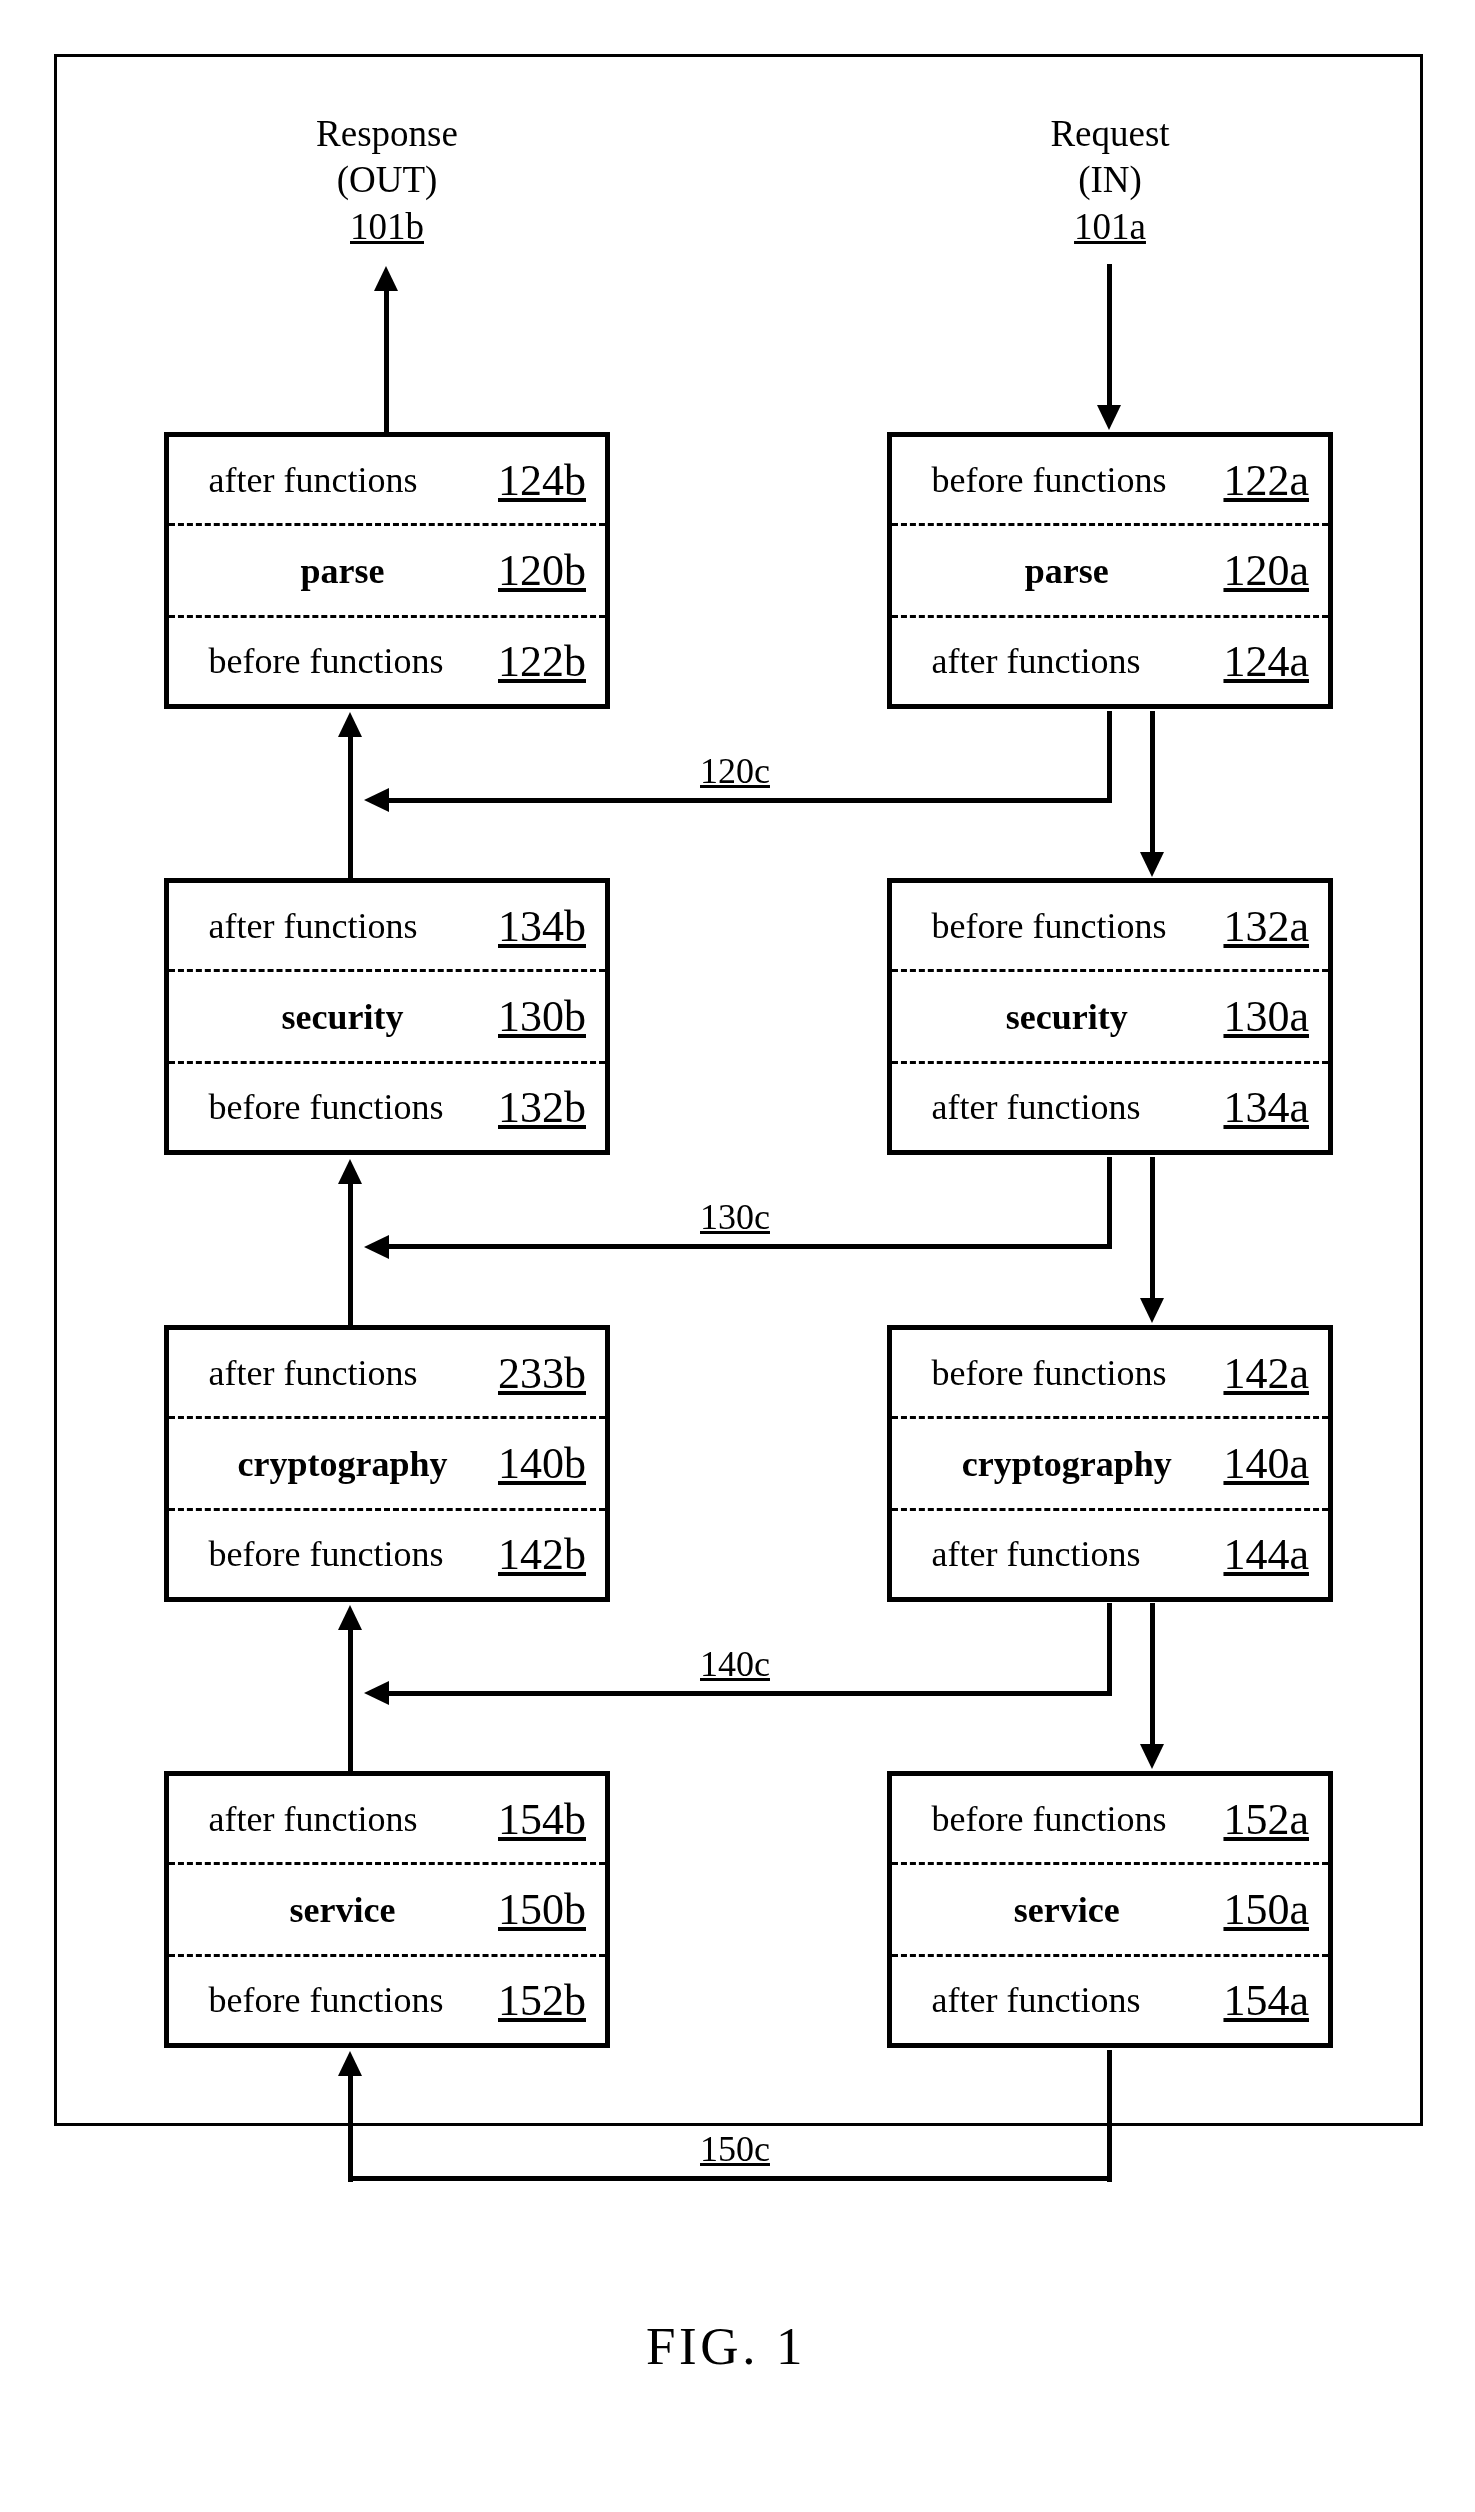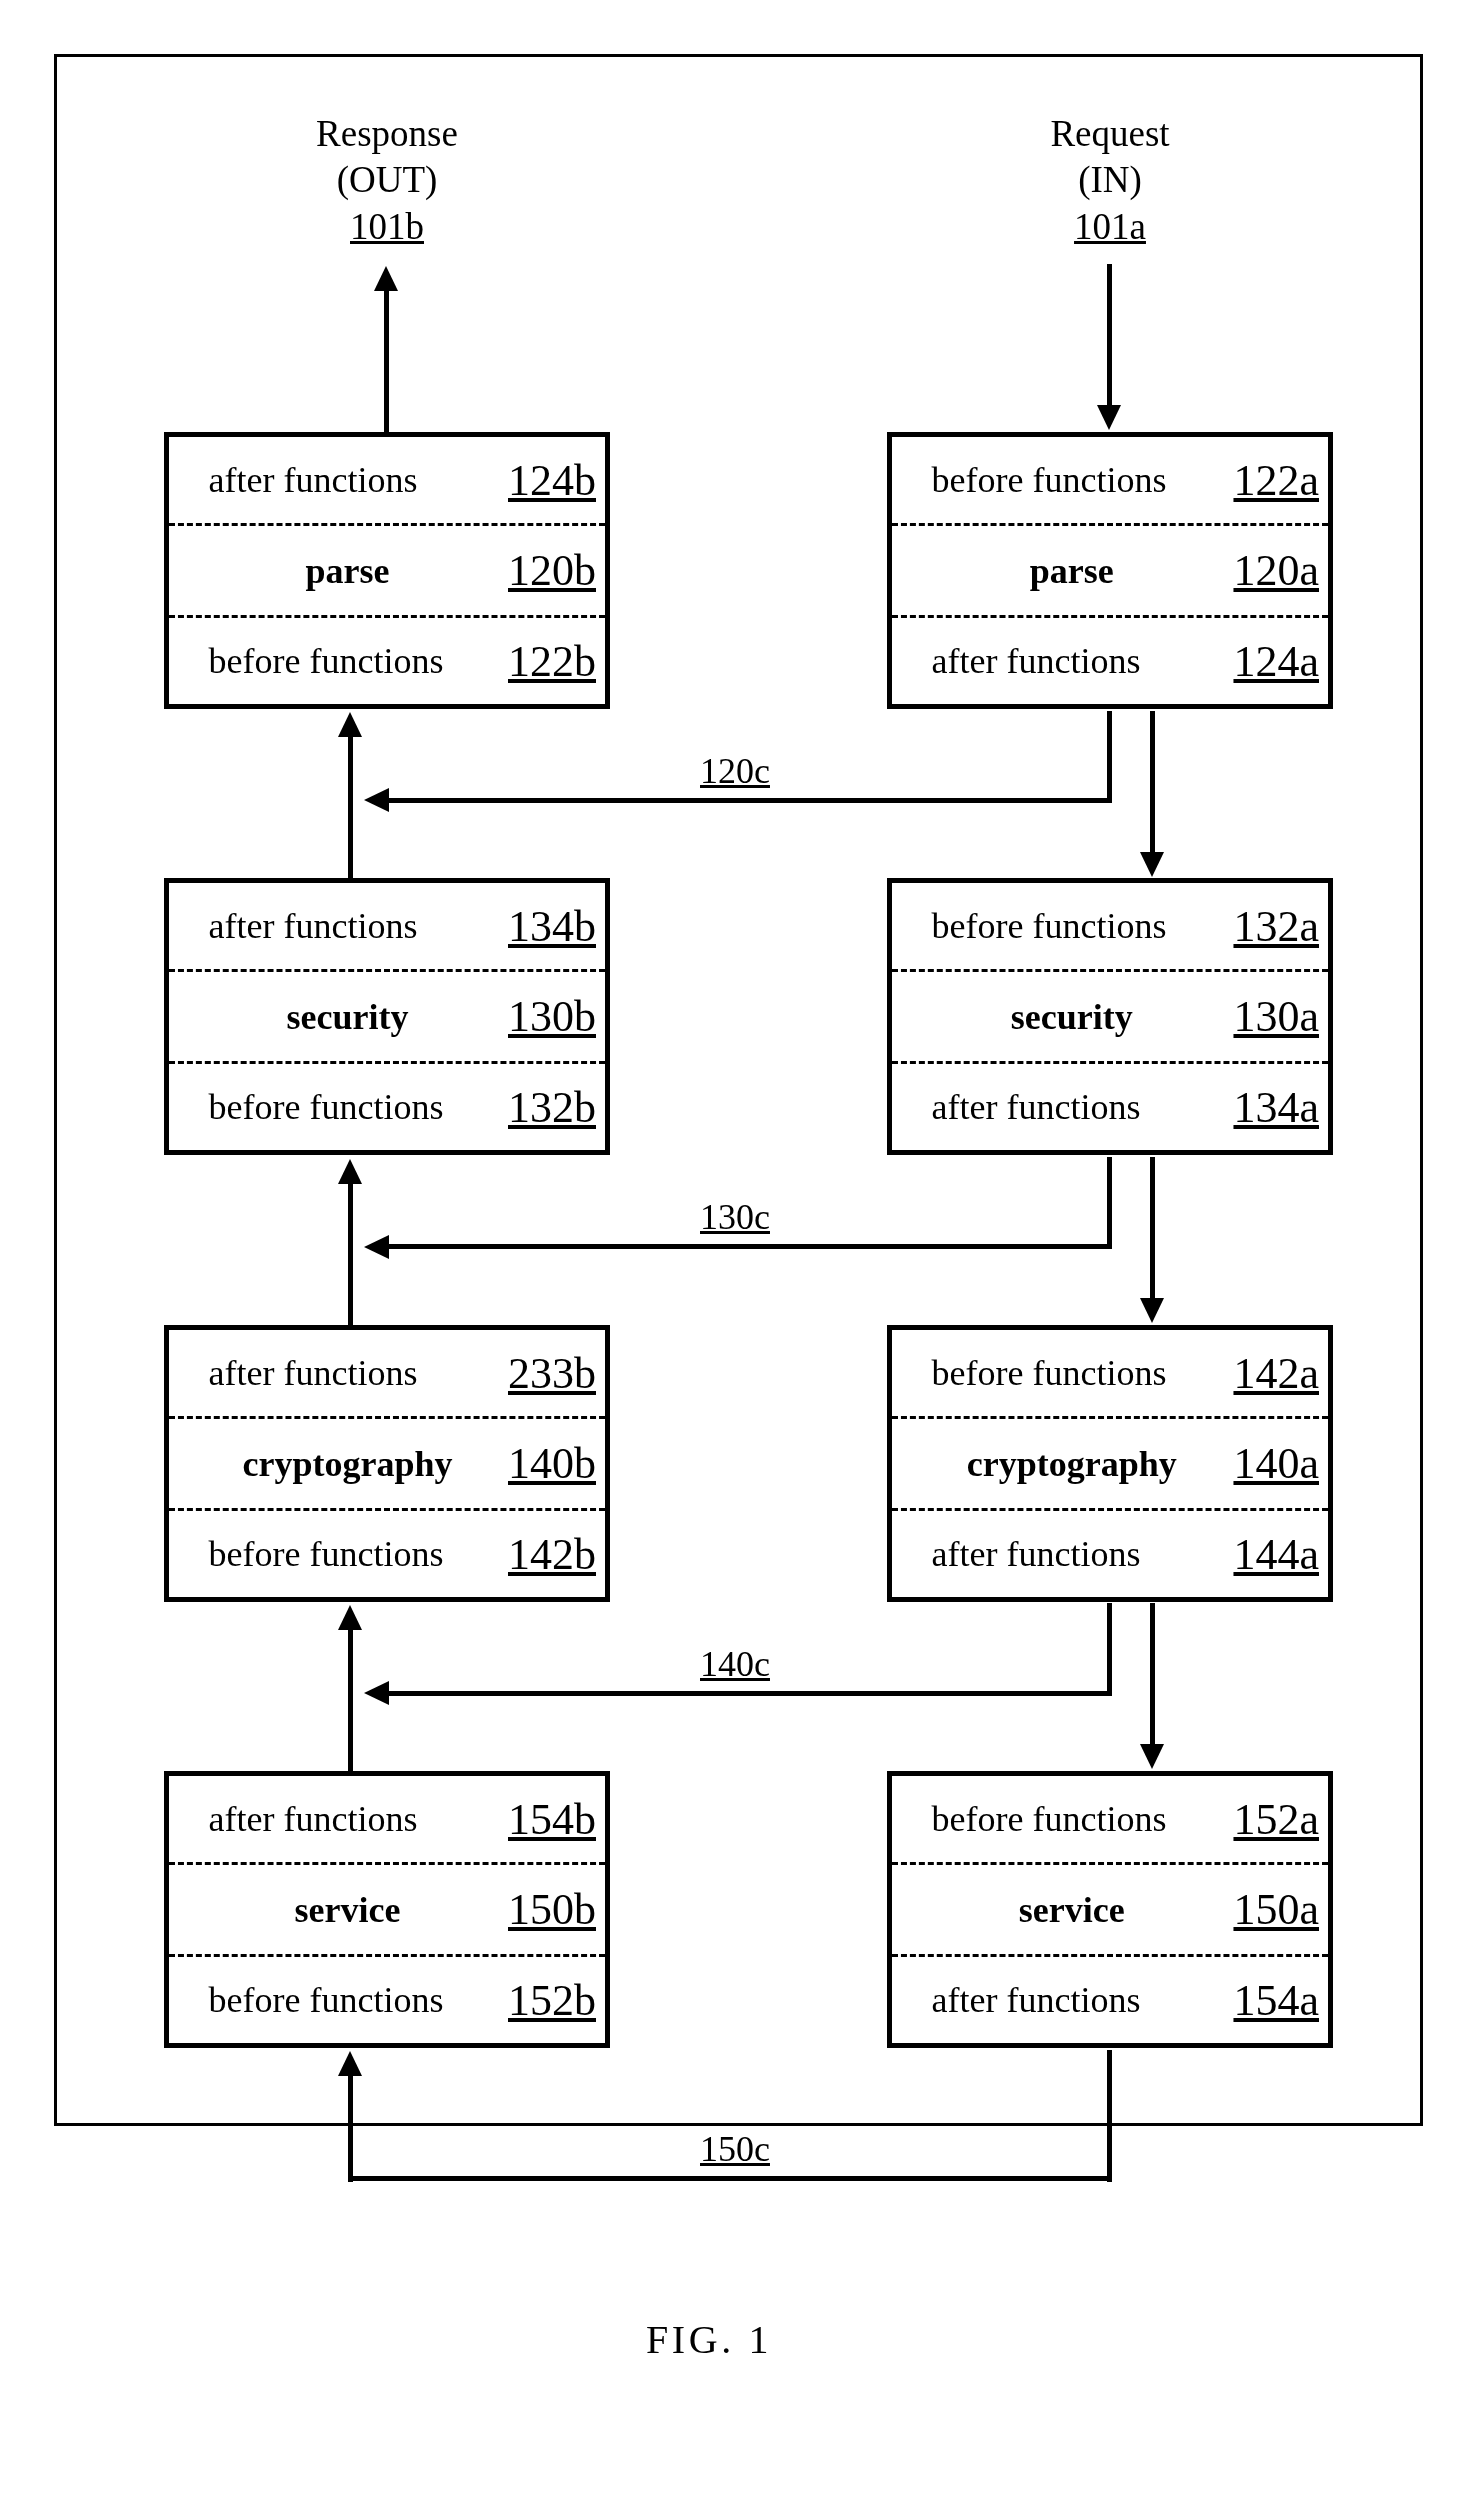--- a/index.html
+++ b/index.html
@@ -31,21 +31,21 @@
     position: absolute;
     width: 446px;
     border: 5.4px solid #000;
     background: #fff;
   }
   .row {
     height: 89px;
     display: flex;
     align-items: center;
     justify-content: space-between;
-    padding: 0 9px 0 36px;
+    padding: 0 19px 0 36px;
     font-size: 36px;
   }
   .row.dashed-bottom { border-bottom: 3.6px dashed #000; }
   .row.dashed-top { border-top: 3.6px dashed #000; }
   .row .name { flex: 1; text-align: center; padding-right: 18px; }
   .row .name.bold { font-weight: 700; }
   .row .num { text-decoration: underline; font-size: 44px; }
   .row .name.left { text-align: left; padding-left: 3.6px; }
 
   .arrow-line {
@@ -73,21 +73,21 @@
     border-bottom: 12.5px solid transparent;
     border-right: 25px solid #000;
   }
   .horiz-label {
     position: absolute;
     font-size: 36px;
     text-decoration: underline;
   }
   .figcap {
     position: absolute;
-    font-size: 40px;
+    font-size: 53px;
     letter-spacing: 3.6px;
   }
 </style>
 </head>
 <body>
 
 <div class="outer-frame">
 
   <div class="io-label" style="left:205px; top:54px; width:250px;">
     <div>Response</div>

